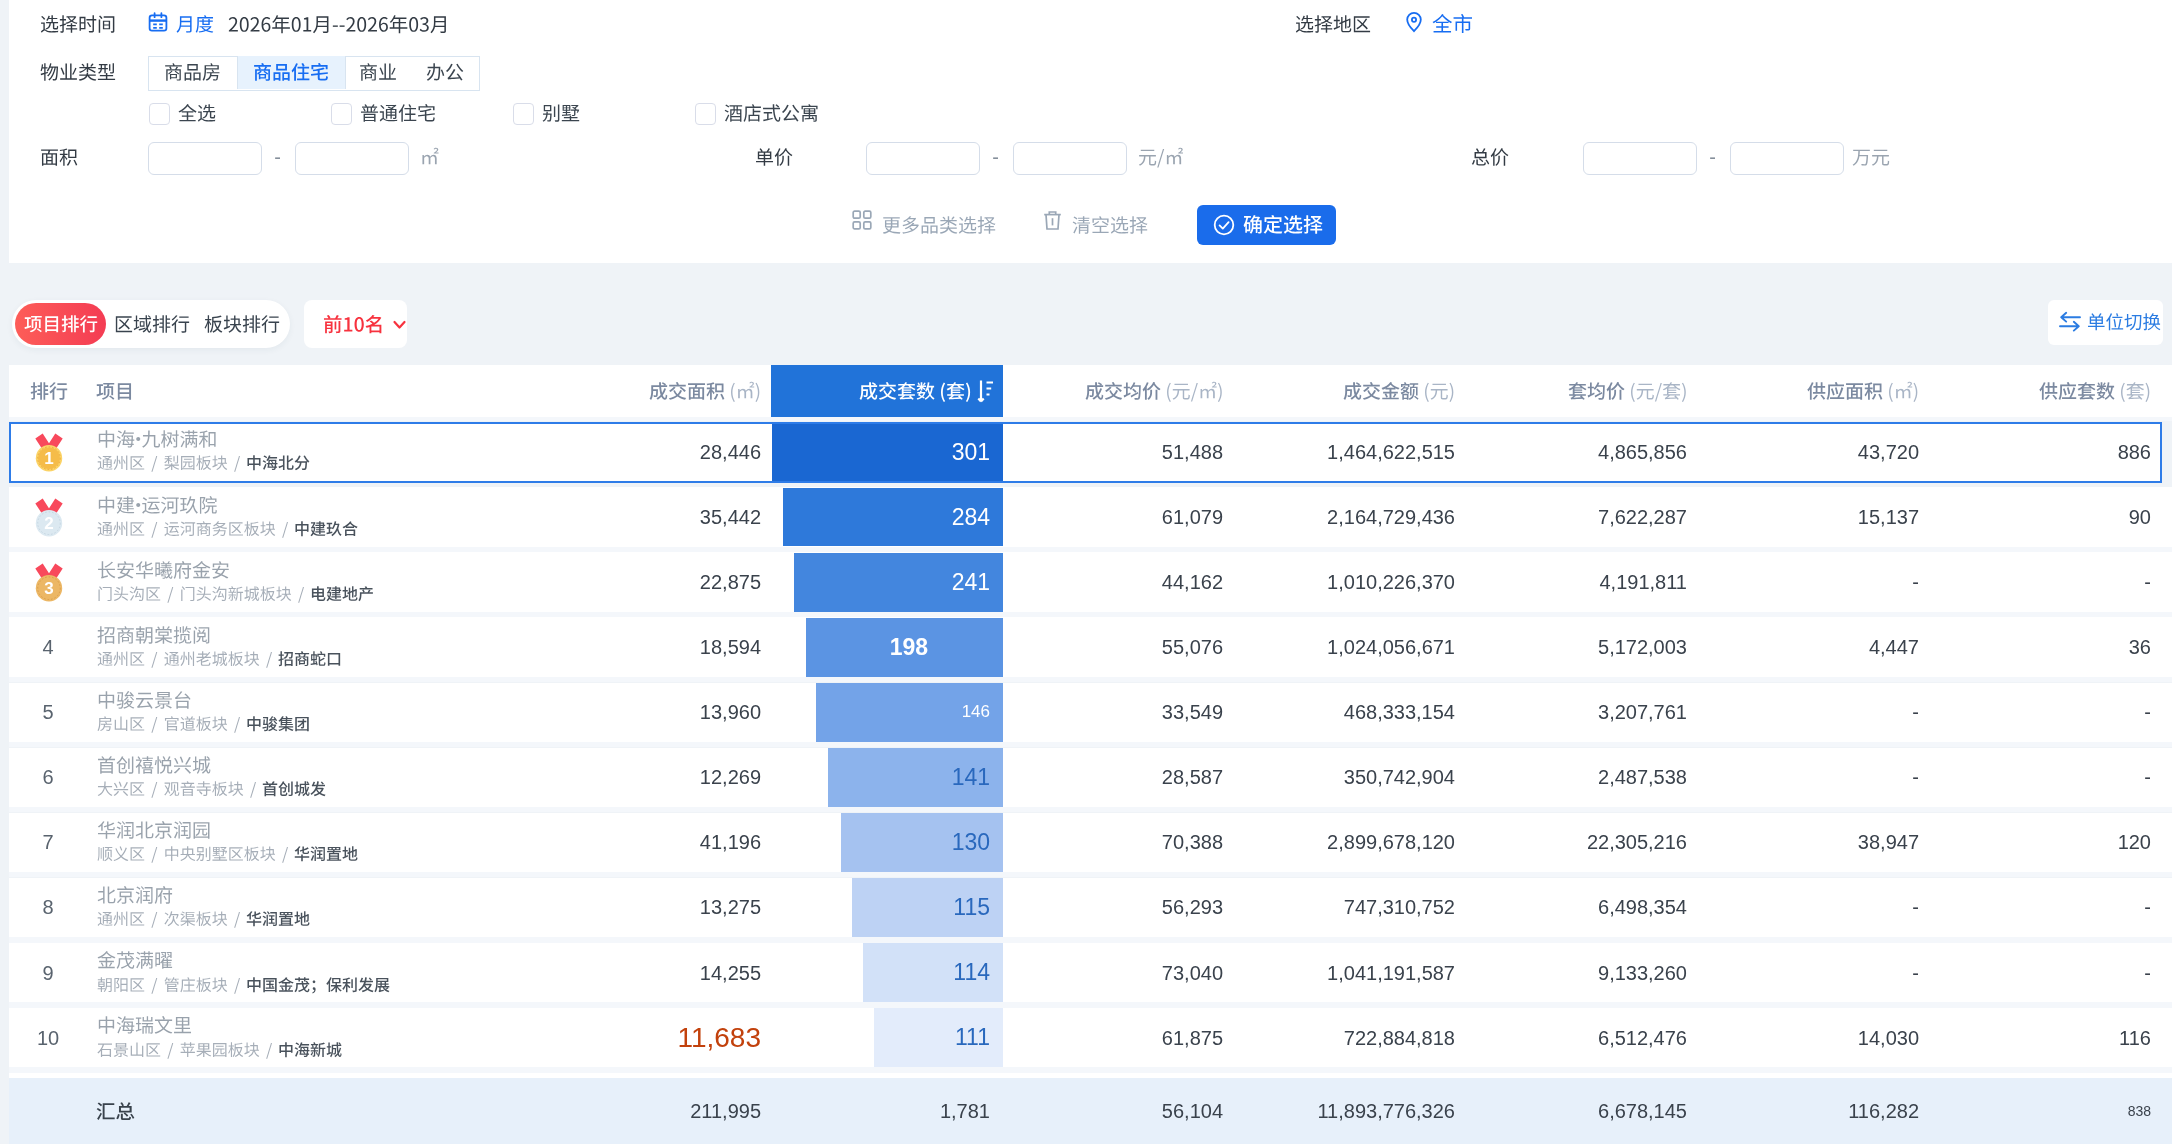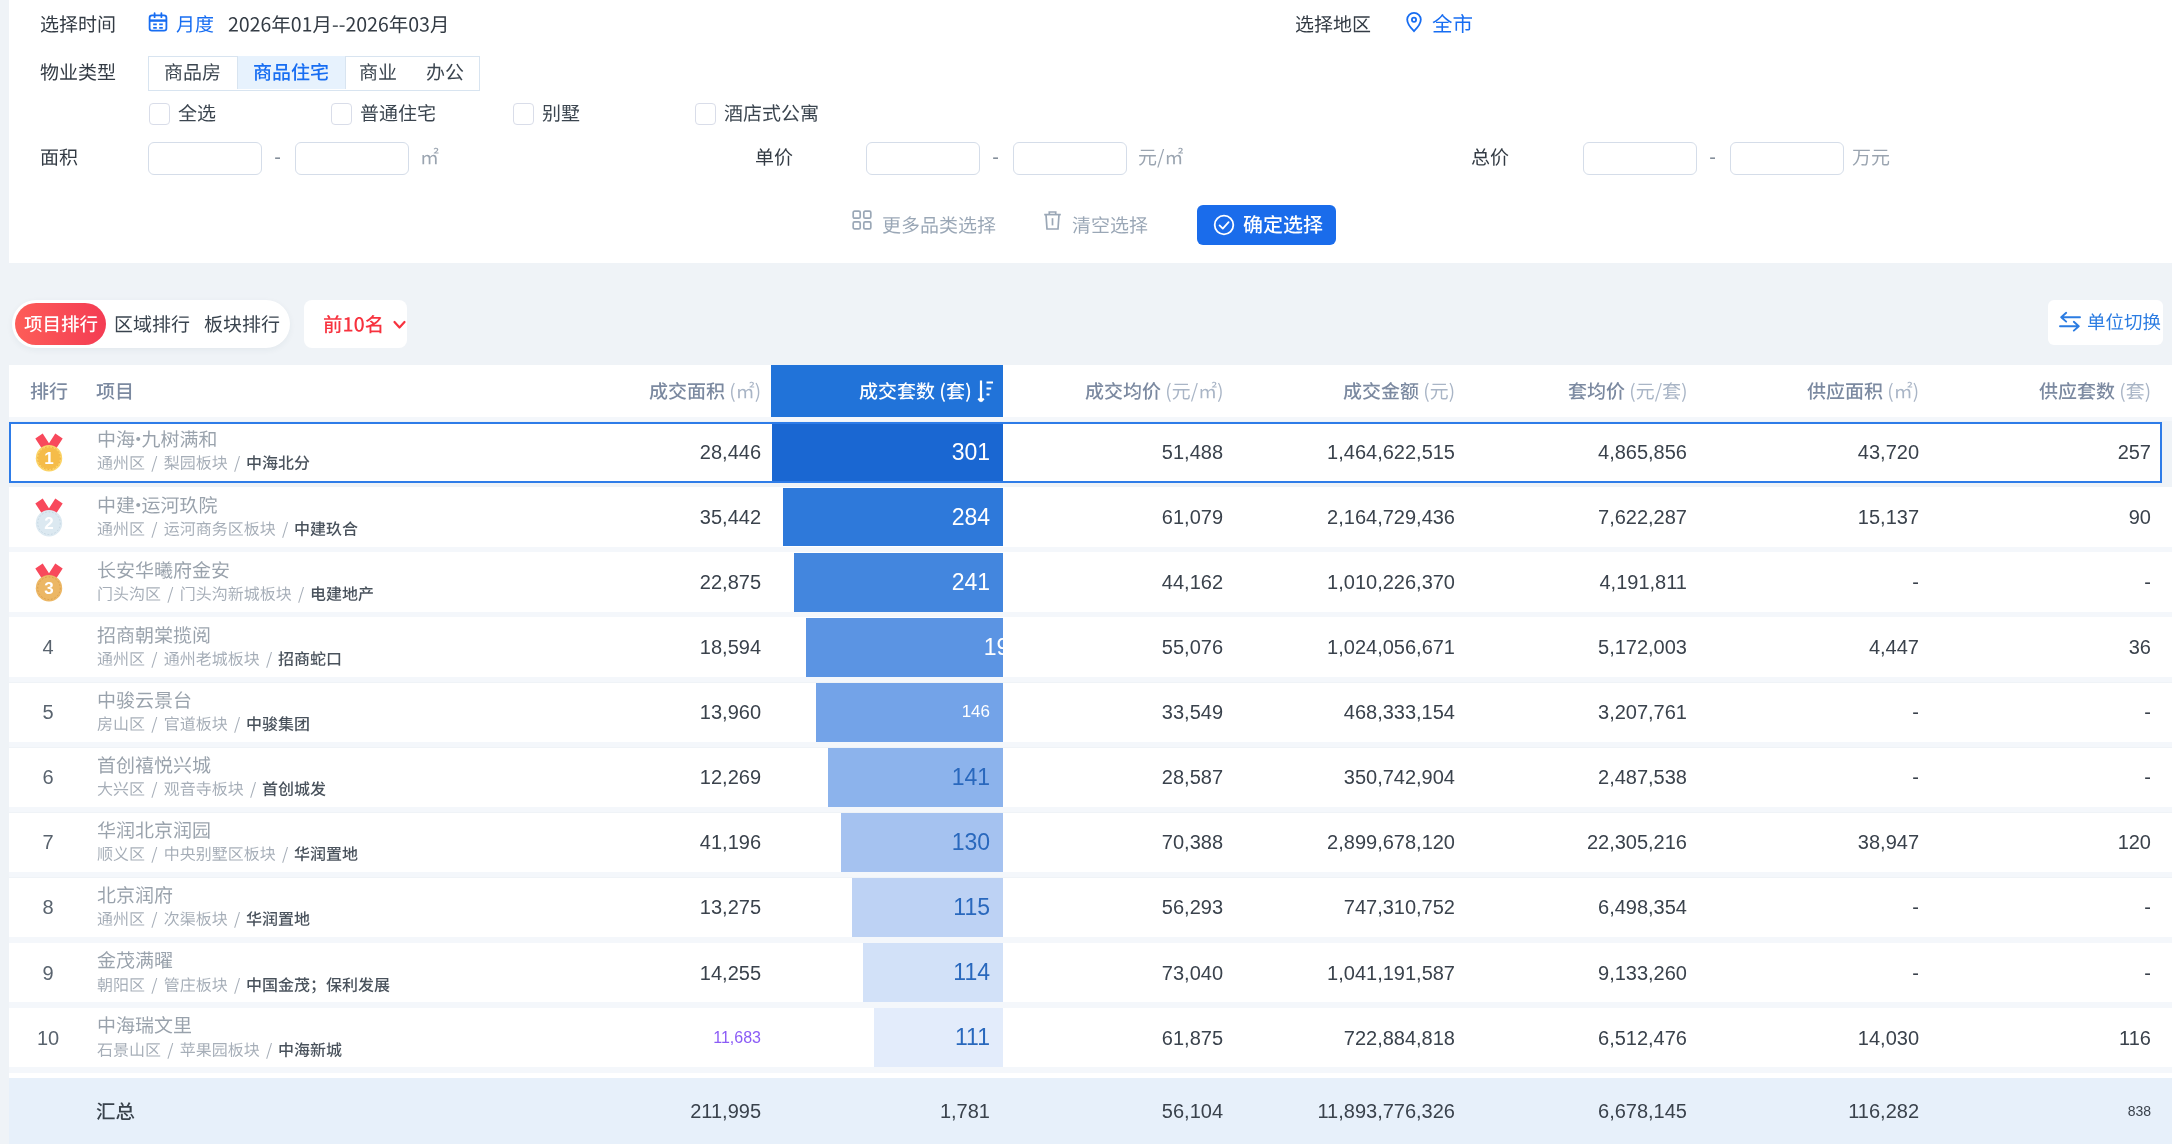--- a/index.html
+++ b/index.html
@@ -654,21 +654,21 @@
       <use href="#g105" transform="translate(48.00 12.80) scale(0.016000 -0.016000)"></use>
     </g>
   </svg>
 <div style="position:absolute;top:437.2px;height:30.0px;line-height:30.0px;font-size:20px;color:#3a424c;font-weight:400;z-index:6;white-space:pre;right:1411.0px;text-align:right;">28,446</div>
 <div style="position:absolute;left:771.7px;top:423.5px;width:231.0px;height:57.5px;z-index:3;background:#1a67d2;"></div>
 <div style="position:absolute;top:435.0px;height:34.5px;line-height:34.5px;font-size:23px;color:#ffffff;font-weight:400;z-index:4;white-space:pre;right:1182.0px;text-align:right;">301</div>
 <div style="position:absolute;top:437.2px;height:30.0px;line-height:30.0px;font-size:20px;color:#3a424c;font-weight:400;z-index:6;white-space:pre;right:949.0px;text-align:right;">51,488</div>
 <div style="position:absolute;top:437.2px;height:30.0px;line-height:30.0px;font-size:20px;color:#3a424c;font-weight:400;z-index:6;white-space:pre;right:717.0px;text-align:right;">1,464,622,515</div>
 <div style="position:absolute;top:437.2px;height:30.0px;line-height:30.0px;font-size:20px;color:#3a424c;font-weight:400;z-index:6;white-space:pre;right:485.0px;text-align:right;">4,865,856</div>
 <div style="position:absolute;top:437.2px;height:30.0px;line-height:30.0px;font-size:20px;color:#3a424c;font-weight:400;z-index:6;white-space:pre;right:253.0px;text-align:right;">43,720</div>
-<div style="position:absolute;top:437.2px;height:30.0px;line-height:30.0px;font-size:20px;color:#3a424c;font-weight:400;z-index:6;white-space:pre;right:21.0px;text-align:right;">257</div>
+<div style="position:absolute;top:437.2px;height:30.0px;line-height:30.0px;font-size:20px;color:#3a424c;font-weight:400;z-index:6;white-space:pre;right:21.0px;text-align:right;">886</div>
 <div style="position:absolute;left:9.0px;top:487.3px;width:2163.0px;height:59.7px;z-index:1;background:#ffffff;"></div>
 <svg style="position:absolute;left:31.5px;top:501.3px;z-index:5;overflow:visible" width="34" height="37" viewBox="0 0 34 37">
     <path d="M7 0 L17 15.5 L27 0" fill="none" stroke="#f8495c" stroke-width="8.8"></path>
     <circle cx="17" cy="22.2" r="13.2" fill="#dce9f1"></circle>
     <circle cx="17" cy="22.2" r="10.8" fill="#dce9f1"></circle>
     <circle cx="17" cy="22.2" r="11.3" fill="none" stroke="#c3d4e0" stroke-width="0.9" stroke-dasharray="1.6,1.9"></circle>
     <text x="17" y="28.3" text-anchor="middle" font-family="Liberation Sans, sans-serif" font-size="17" font-weight="bold" fill="#ffffff">2</text>
   </svg>
 <svg style="position:absolute;left:96.5px;top:496.5px;z-index:5;overflow:visible;" width="121.5" height="20.9">
     <g fill="#99a2ac">
@@ -795,21 +795,21 @@
 <svg style="position:absolute;left:278.0px;top:652.2px;z-index:5;overflow:visible;" width="65.0" height="17.6">
     <g fill="#49525c">
       <use href="#g135" transform="translate(0.00 12.80) scale(0.016000 -0.016000)"></use>
       <use href="#g24" transform="translate(16.00 12.80) scale(0.016000 -0.016000)"></use>
       <use href="#g136" transform="translate(32.00 12.80) scale(0.016000 -0.016000)"></use>
       <use href="#g137" transform="translate(48.00 12.80) scale(0.016000 -0.016000)"></use>
     </g>
   </svg>
 <div style="position:absolute;top:632.2px;height:30.0px;line-height:30.0px;font-size:20px;color:#3a424c;font-weight:400;z-index:6;white-space:pre;right:1411.0px;text-align:right;">18,594</div>
 <div style="position:absolute;left:805.7px;top:617.9px;width:197.0px;height:58.7px;z-index:3;background:#5b94e3;"></div>
-<div style="position:absolute;top:630.0px;height:34.5px;line-height:34.5px;font-size:23px;color:#ffffff;font-weight:400;z-index:4;white-space:pre;right:1150px;text-align:center;">198</div>
+<div style="position:absolute;top:630.0px;height:34.5px;line-height:34.5px;font-size:23px;color:#ffffff;font-weight:700;z-index:4;white-space:pre;right:1244px;text-align:center;">198</div>
 <div style="position:absolute;top:632.2px;height:30.0px;line-height:30.0px;font-size:20px;color:#3a424c;font-weight:400;z-index:6;white-space:pre;right:949.0px;text-align:right;">55,076</div>
 <div style="position:absolute;top:632.2px;height:30.0px;line-height:30.0px;font-size:20px;color:#3a424c;font-weight:400;z-index:6;white-space:pre;right:717.0px;text-align:right;">1,024,056,671</div>
 <div style="position:absolute;top:632.2px;height:30.0px;line-height:30.0px;font-size:20px;color:#3a424c;font-weight:400;z-index:6;white-space:pre;right:485.0px;text-align:right;">5,172,003</div>
 <div style="position:absolute;top:632.2px;height:30.0px;line-height:30.0px;font-size:20px;color:#3a424c;font-weight:400;z-index:6;white-space:pre;right:253.0px;text-align:right;">4,447</div>
 <div style="position:absolute;top:632.2px;height:30.0px;line-height:30.0px;font-size:20px;color:#3a424c;font-weight:400;z-index:6;white-space:pre;right:21.0px;text-align:right;">36</div>
 <div style="position:absolute;left:9.0px;top:682.5px;width:2163.0px;height:59.7px;z-index:1;background:#ffffff;"></div>
 <div style="position:absolute;top:697.3px;height:30.0px;line-height:30.0px;font-size:20px;color:#59636e;font-weight:400;z-index:6;white-space:pre;left:48.0px;transform:translateX(-50%);">5</div>
 <svg style="position:absolute;left:96.5px;top:691.7px;z-index:5;overflow:visible;" width="96.0" height="20.9">
     <g fill="#99a2ac">
       <use href="#g92" transform="translate(0.00 15.20) scale(0.019000 -0.019000)"></use>
@@ -1044,21 +1044,21 @@
     </g>
   </svg>
 <svg style="position:absolute;left:278.0px;top:1042.5px;z-index:5;overflow:visible;" width="65.0" height="17.6">
     <g fill="#49525c">
       <use href="#g102" transform="translate(0.00 12.80) scale(0.016000 -0.016000)"></use>
       <use href="#g103" transform="translate(16.00 12.80) scale(0.016000 -0.016000)"></use>
       <use href="#g189" transform="translate(32.00 12.80) scale(0.016000 -0.016000)"></use>
       <use href="#g159" transform="translate(48.00 12.80) scale(0.016000 -0.016000)"></use>
     </g>
   </svg>
-<div style="position:absolute;top:1022.5px;height:30.0px;line-height:30.0px;font-size:16px;color:#8b5cf6;font-weight:400;z-index:6;white-space:pre;right:1411.0px;text-align:right;">11,683</div>
+<div style="position:absolute;top:1022.5px;height:30.0px;line-height:30.0px;font-size:28px;color:#c2410c;font-weight:400;z-index:6;white-space:pre;right:1411.0px;text-align:right;">11,683</div>
 <div style="position:absolute;left:873.6px;top:1008.2px;width:129.1px;height:58.7px;z-index:3;background:#e3ecfb;"></div>
 <div style="position:absolute;top:1020.3px;height:34.5px;line-height:34.5px;font-size:23px;color:#2968bd;font-weight:400;z-index:4;white-space:pre;right:1182.0px;text-align:right;">111</div>
 <div style="position:absolute;top:1022.5px;height:30.0px;line-height:30.0px;font-size:20px;color:#3a424c;font-weight:400;z-index:6;white-space:pre;right:949.0px;text-align:right;">61,875</div>
 <div style="position:absolute;top:1022.5px;height:30.0px;line-height:30.0px;font-size:20px;color:#3a424c;font-weight:400;z-index:6;white-space:pre;right:717.0px;text-align:right;">722,884,818</div>
 <div style="position:absolute;top:1022.5px;height:30.0px;line-height:30.0px;font-size:20px;color:#3a424c;font-weight:400;z-index:6;white-space:pre;right:485.0px;text-align:right;">6,512,476</div>
 <div style="position:absolute;top:1022.5px;height:30.0px;line-height:30.0px;font-size:20px;color:#3a424c;font-weight:400;z-index:6;white-space:pre;right:253.0px;text-align:right;">14,030</div>
 <div style="position:absolute;top:1022.5px;height:30.0px;line-height:30.0px;font-size:20px;color:#3a424c;font-weight:400;z-index:6;white-space:pre;right:21.0px;text-align:right;">116</div>
 <div style="position:absolute;left:9.0px;top:1072.6px;width:2163.0px;height:5.5px;z-index:1;background:#ffffff;"></div>
 <div style="position:absolute;left:9.0px;top:416.7px;width:2163.0px;height:4.8px;z-index:0;background:#f4f7fb;"></div>
 <div style="position:absolute;left:9.0px;top:547.0px;width:2163.0px;height:5.3px;z-index:0;background:#f4f7fb;"></div>

